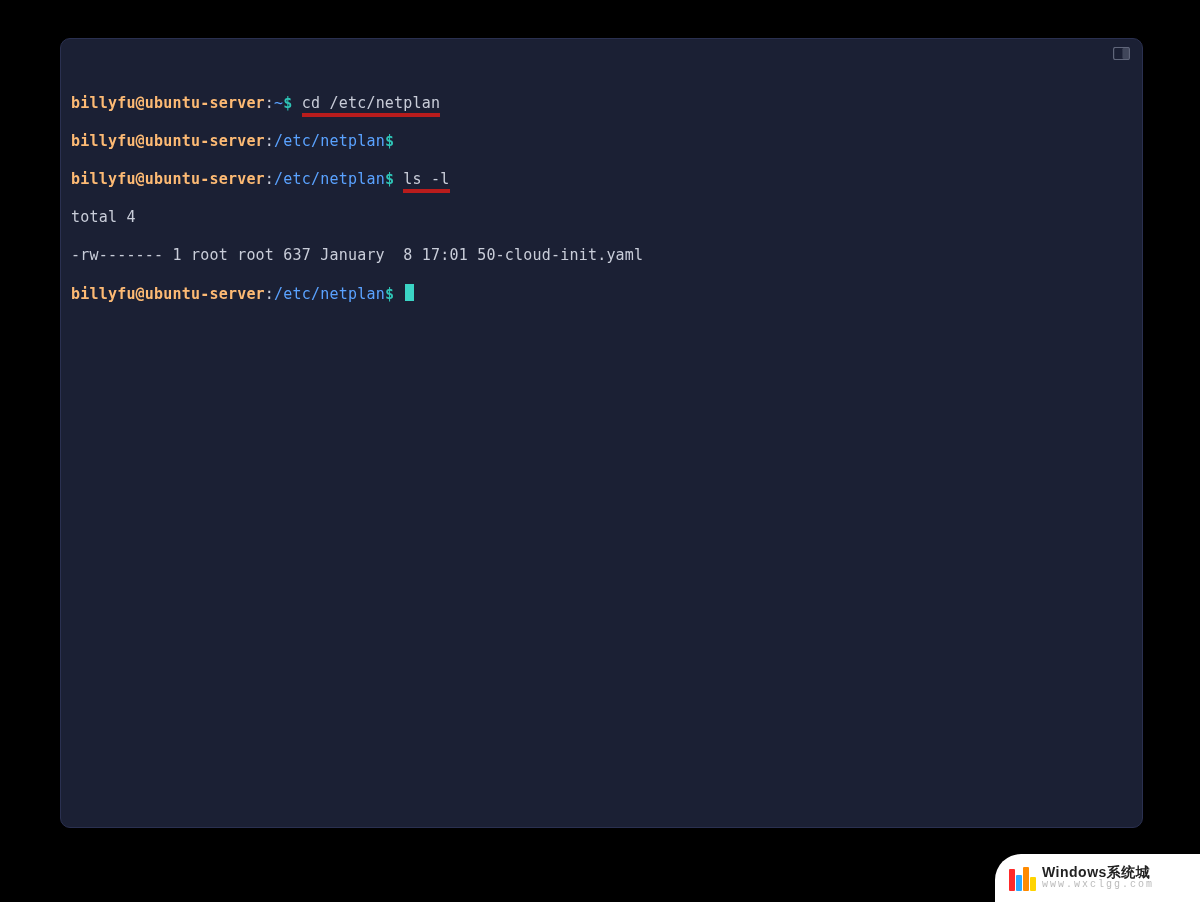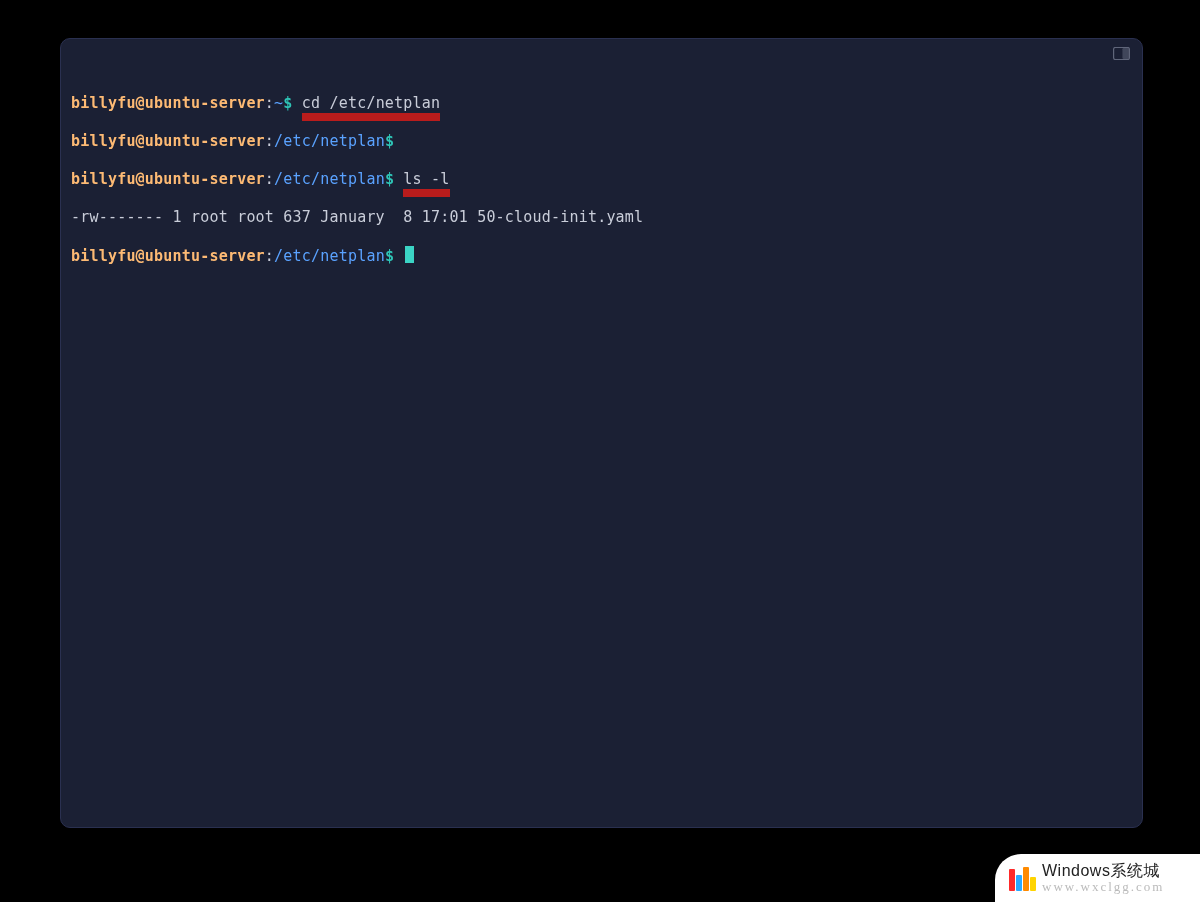--- a/index.html
+++ b/index.html
@@ -43,21 +43,21 @@
     letter-spacing: 0.2px;
     white-space: pre;
   }
   .c-user { color: #fdba74; font-weight: 600; }
   .c-path { color: #5aa2ff; font-weight: 500; }
   .c-sep  { color: #c9cdd9; }
   .c-cmd  { color: #c9cdd9; }
   .c-out  { color: #c9cdd9; }
   .c-dollar { color: #2ec4b6; font-weight: 600; }
   .underline {
-    border-bottom: 8px solid #b91c1c;
+    border-bottom: 4px solid #b91c1c;
     padding-bottom: 1px;
   }
   .cursor {
     display: inline-block;
     width: 9px;
     height: 17px;
     background: #3bd4c5;
     vertical-align: -2px;
     margin-left: 2px;
   }
@@ -76,39 +76,40 @@
     gap: 6px;
   }
   .wm-logo {
     display: flex;
     align-items: flex-end;
     gap: 1px;
     height: 26px;
   }
   .wm-bar { width: 6px; border-radius: 1px; }
   .wm-text { display: flex; flex-direction: column; line-height: 1.05; }
-  .wm-title { font-family: "Microsoft YaHei","PingFang SC",sans-serif; font-size: 16px; color: #222; font-weight: 400; letter-spacing: 0.5px; }
-  .wm-sub { font-family: Liberation Serif, serif; font-size: 13px; color: #bbb; letter-spacing: 2px; }
+  .wm-title { font-family: "Microsoft YaHei","PingFang SC",sans-serif; font-size: 14px; color: #222; font-weight: 700; letter-spacing: 0.5px; }
+  .wm-sub { font-family: Liberation Mono, monospace; font-size: 10px; color: #bbb; letter-spacing: 2px; }
 </style>
 </head>
 <body>
 
 <div class="terminal-window">
   <div class="titlebar">
     <span class="panel-icon">
       <svg viewBox="0 0 18 14" width="17" height="13">
         <rect x="0.5" y="0.5" width="17" height="13" rx="2" fill="none" stroke="#9aa1b5" stroke-width="1.3"></rect>
         <rect x="10" y="1" width="7" height="12" rx="1.5" fill="#9aa1b5" opacity="0.55"></rect>
       </svg>
     </span>
   </div>
   <div class="term-body">
 <div><span class="c-user">billyfu@ubuntu-server</span><span class="c-sep">:</span><span class="c-path">~</span><span class="c-dollar">$</span><span class="c-cmd"> </span><span class="c-cmd underline">cd /etc/netplan</span></div>
 <div><span class="c-user">billyfu@ubuntu-server</span><span class="c-sep">:</span><span class="c-path">/etc/netplan</span><span class="c-dollar">$</span></div>
 <div><span class="c-user">billyfu@ubuntu-server</span><span class="c-sep">:</span><span class="c-path">/etc/netplan</span><span class="c-dollar">$</span><span class="c-cmd"> </span><span class="c-cmd underline">ls -l</span></div>
+<div class="c-out">total 4</div>
 <div class="c-out">-rw------- 1 root root 637 January  8 17:01 50-cloud-init.yaml</div>
 <div><span class="c-user">billyfu@ubuntu-server</span><span class="c-sep">:</span><span class="c-path">/etc/netplan</span><span class="c-dollar">$</span><span class="c-cmd"> </span><span class="cursor"></span></div>
   </div>
 </div>
 
 <div class="watermark">
   <div class="wm-logo" id="wm-logo">
       <div class="wm-bar" style="background: rgb(255, 42, 42); height: 22px;"></div>
       <div class="wm-bar" style="background: rgb(42, 168, 255); height: 16px;"></div>
       <div class="wm-bar" style="background: rgb(255, 138, 0); height: 24px;"></div>

